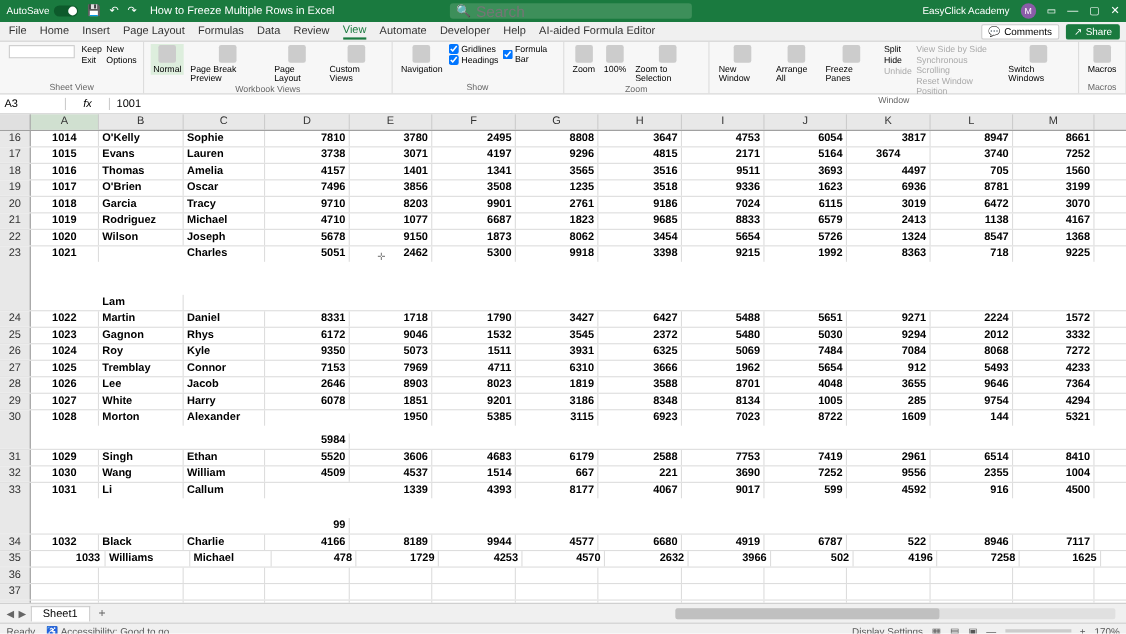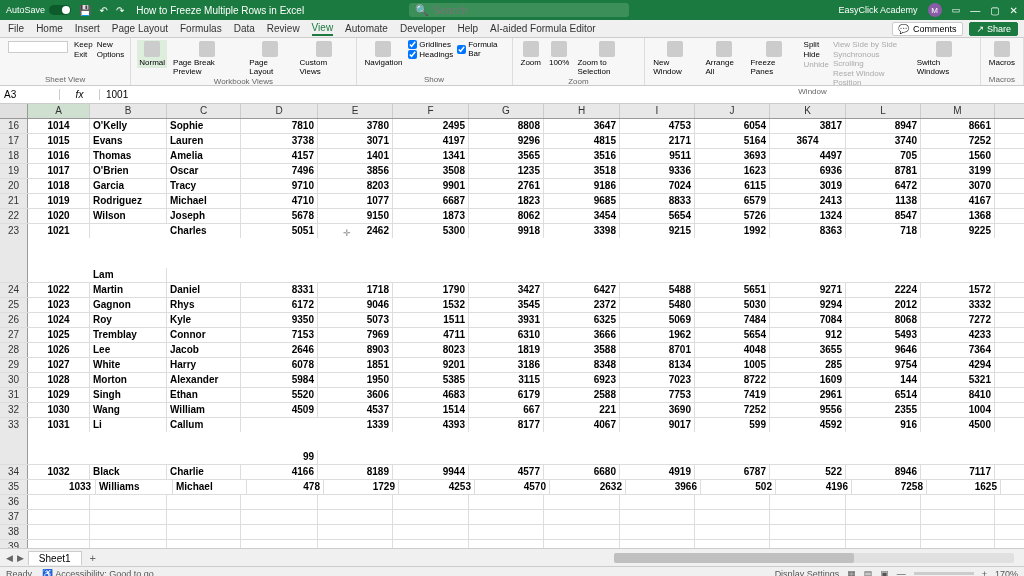--- a/index.html
+++ b/index.html
@@ -5,21 +5,21 @@
 * { margin: 0; padding: 0; box-sizing: border-box; font-family: 'Segoe UI', Arial, sans-serif; }
 body { background: #fff; width: 1024px; height: 576px; overflow: hidden; font-size: 11px; }
 .titlebar { background: #1a7a3f; height: 20px; display: flex; align-items: center; color: #fff; padding: 0 6px; }
 .titlebar .autosave { display: flex; align-items: center; gap: 4px; font-size: 9px; }
 .titlebar .toggle { width: 22px; height: 10px; background: #0d5a2b; border-radius: 5px; position: relative; }
 .titlebar .toggle::after { content:''; width:8px; height:8px; background:#fff; border-radius:50%; position:absolute; right:1px; top:1px; }
 .titlebar .qat { display:flex; gap:8px; margin-left:8px; align-items:center; }
 .titlebar .qat span { font-size:10px; }
 .titlebar .docname { margin-left:12px; font-size:10px; }
 .titlebar .search { background:#3d8f5a; height:14px; width:220px; margin:0 auto; border-radius:3px; display:flex; align-items:center; padding:0 6px; gap:4px; }
-.titlebar .search input { background:transparent; border:none; color:#fff; font-size:11px; flex:1; outline:none; }
+.titlebar .search input { background:transparent; border:none; color:#fff; font-size:14px; flex:1; outline:none; }
 .titlebar .right { margin-left:auto; display:flex; align-items:center; gap:10px; font-size:9px; }
 .titlebar .avatar { width:14px; height:14px; background:#8a5ca8; border-radius:50%; display:flex; align-items:center; justify-content:center; font-size:8px; }
 .titlebar .winbtn { font-size:10px; }
 .ribbon-tabs { background:#f0f0f0; height:18px; display:flex; align-items:center; padding-left:8px; gap:12px; border-bottom:1px solid #ccc; }
 .ribbon-tabs .tab { font-size:10px; color:#333; cursor:pointer; }
 .ribbon-tabs .tab.active { color:#1a7a3f; border-bottom:2px solid #1a7a3f; padding-bottom:1px; }
 .ribbon-tabs .right { margin-left:auto; display:flex; gap:6px; padding-right:6px; }
 .ribbon-tabs .btn { background:#fff; border:1px solid #ccc; border-radius:2px; padding:1px 6px; font-size:9px; display:flex; align-items:center; gap:3px; }
 .ribbon-tabs .btn.share { background:#1a7a3f; color:#fff; border-color:#1a7a3f; }
 .ribbon { background:#f7f7f7; height:48px; display:flex; border-bottom:1px solid #ccc; }
@@ -479,21 +479,21 @@
         <div class="cell num" style="width: 75px;">1005</div>
         <div class="cell num" style="width: 76px;">285</div>
         <div class="cell num" style="width: 75px;">9754</div>
         <div class="cell num" style="width: 74px;">4294</div>
       </div>
       <div class="row">
         <div class="rowhead">30</div>
         <div class="cell num first" style="width: 62px;">1028</div>
         <div class="cell txt" style="width: 77px;">Morton</div>
         <div class="cell txt" style="width: 74px;">Alexander</div>
-        <div class="cell num" style="width: 77px;">5984</div>
+        <div class="cell num" style="width: 77px; margin-top: 21px;">5984</div>
         <div class="cell num" style="width: 75px;">1950</div>
         <div class="cell num" style="width: 76px;">5385</div>
         <div class="cell num" style="width: 75px;">3115</div>
         <div class="cell num" style="width: 76px;">6923</div>
         <div class="cell num" style="width: 75px;">7023</div>
         <div class="cell num" style="width: 75px;">8722</div>
         <div class="cell num" style="width: 76px;">1609</div>
         <div class="cell num" style="width: 75px;">144</div>
         <div class="cell num" style="width: 74px;">5321</div>
       </div>

